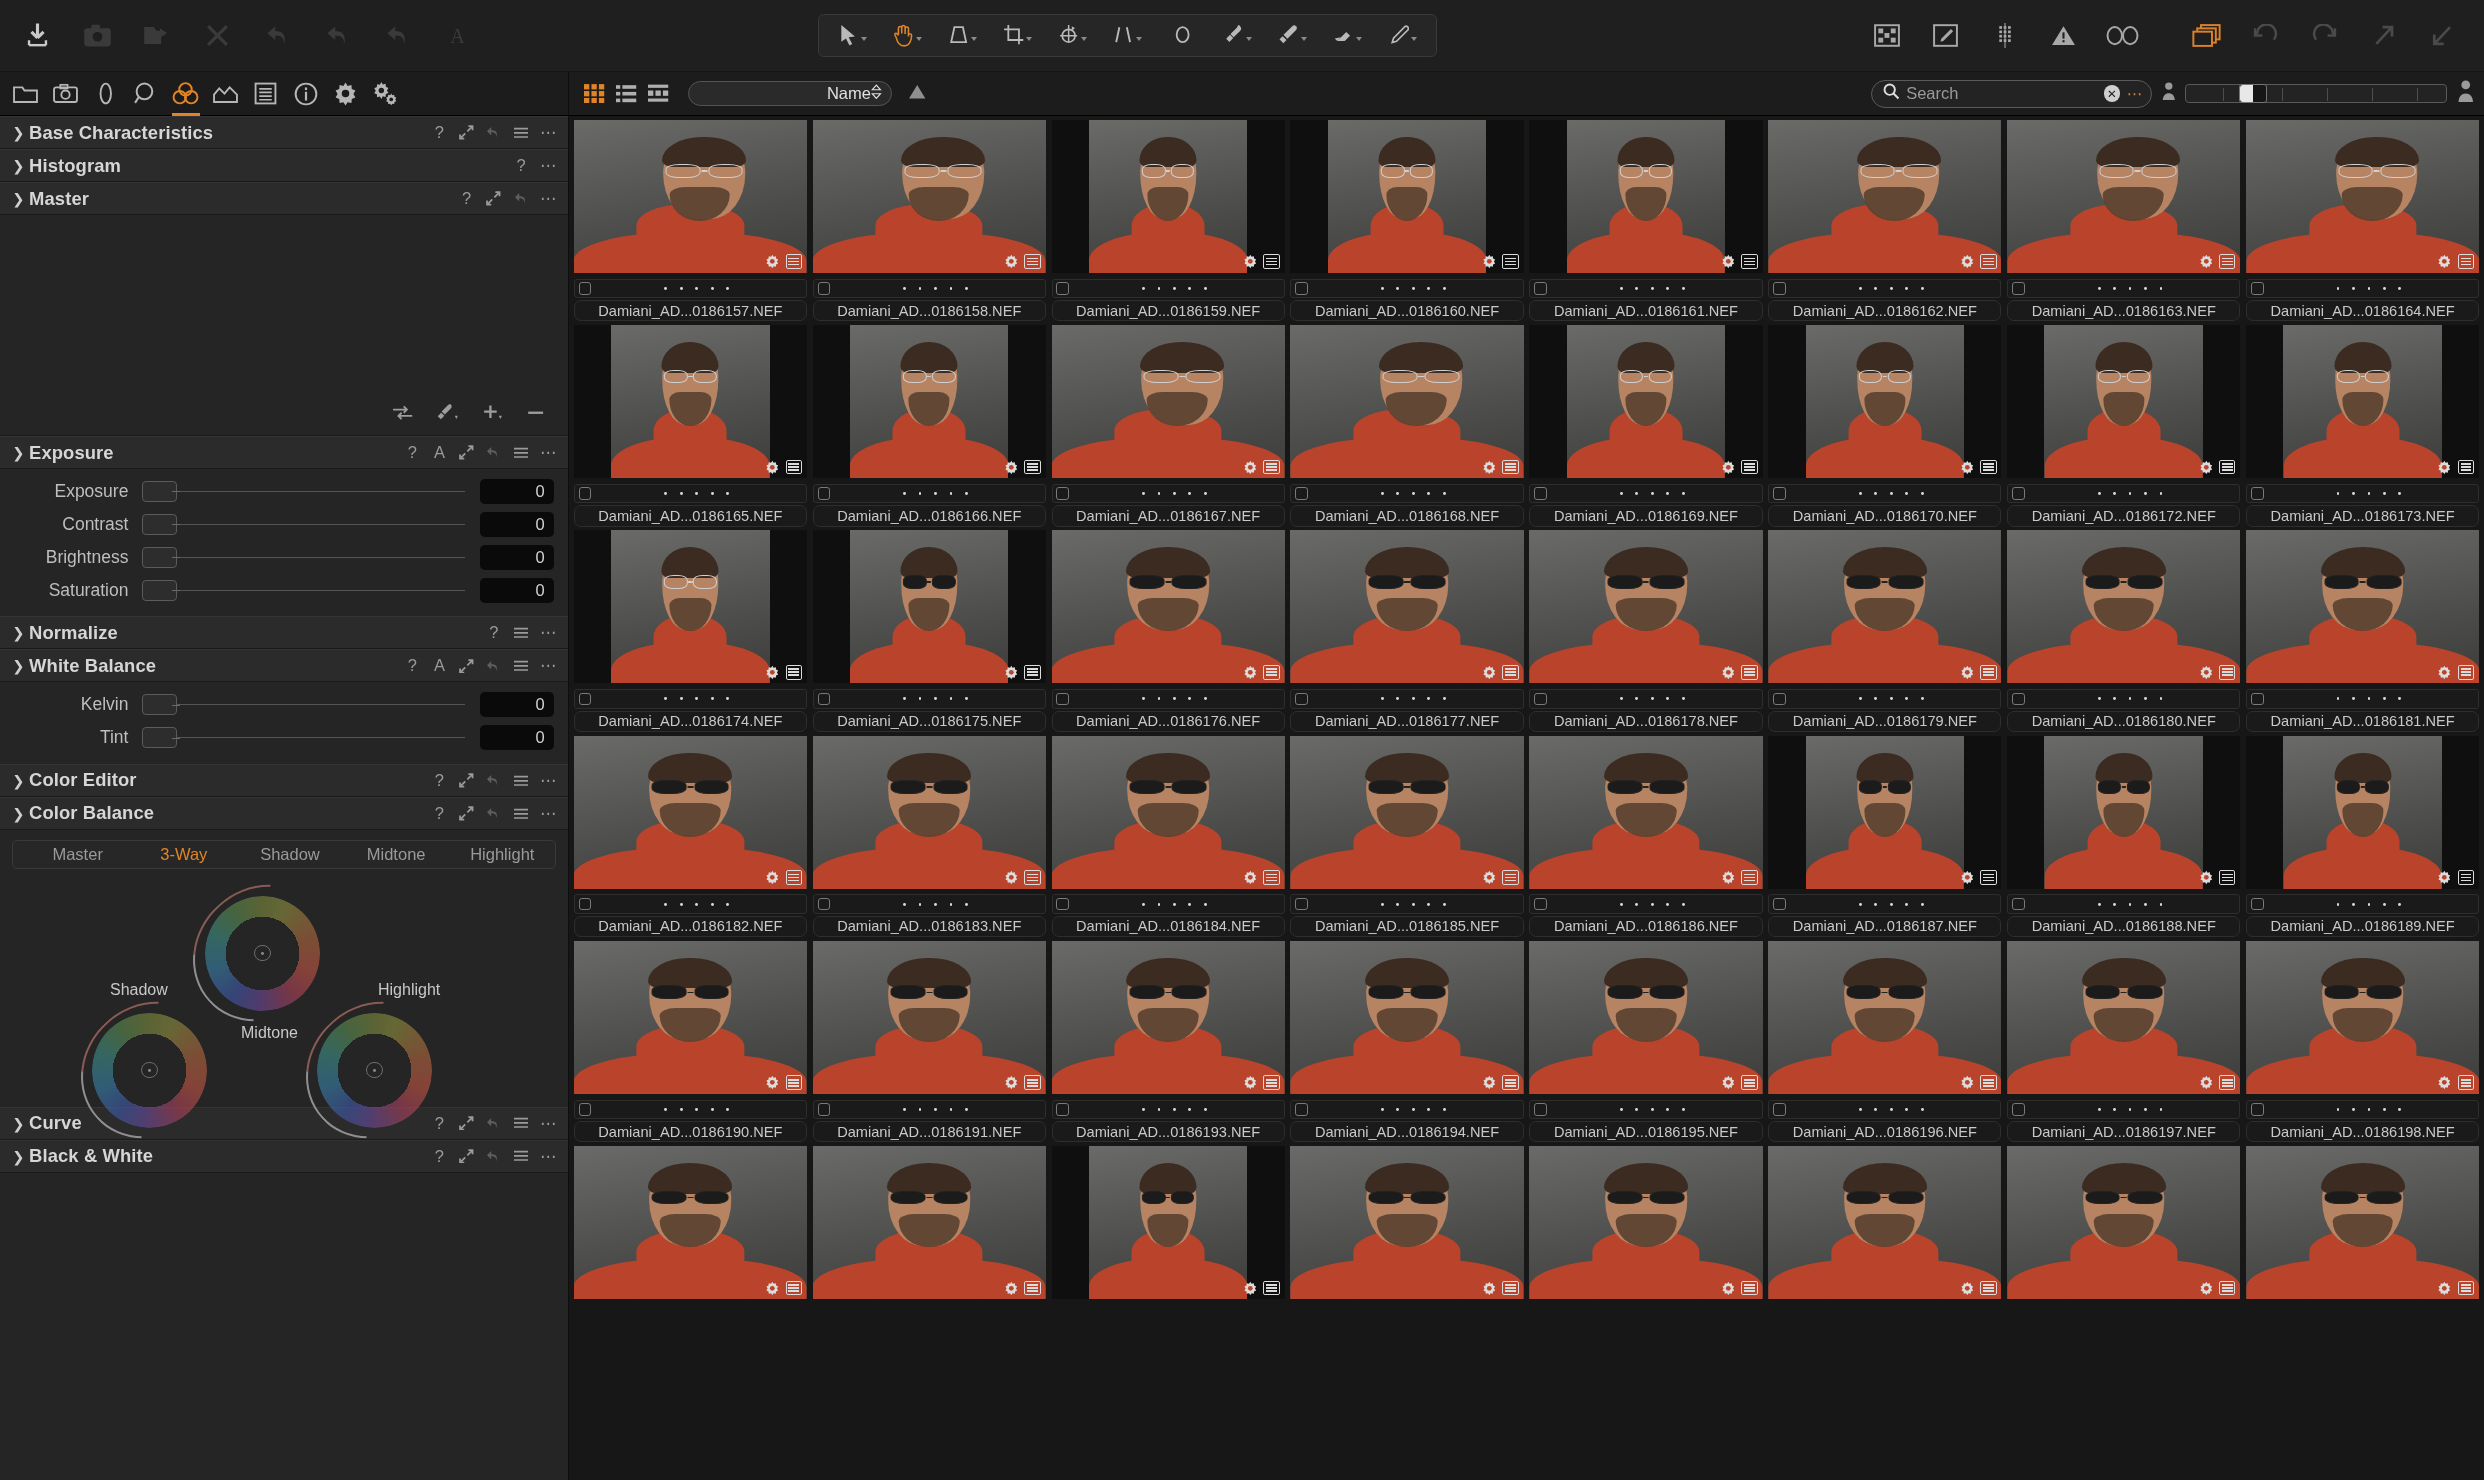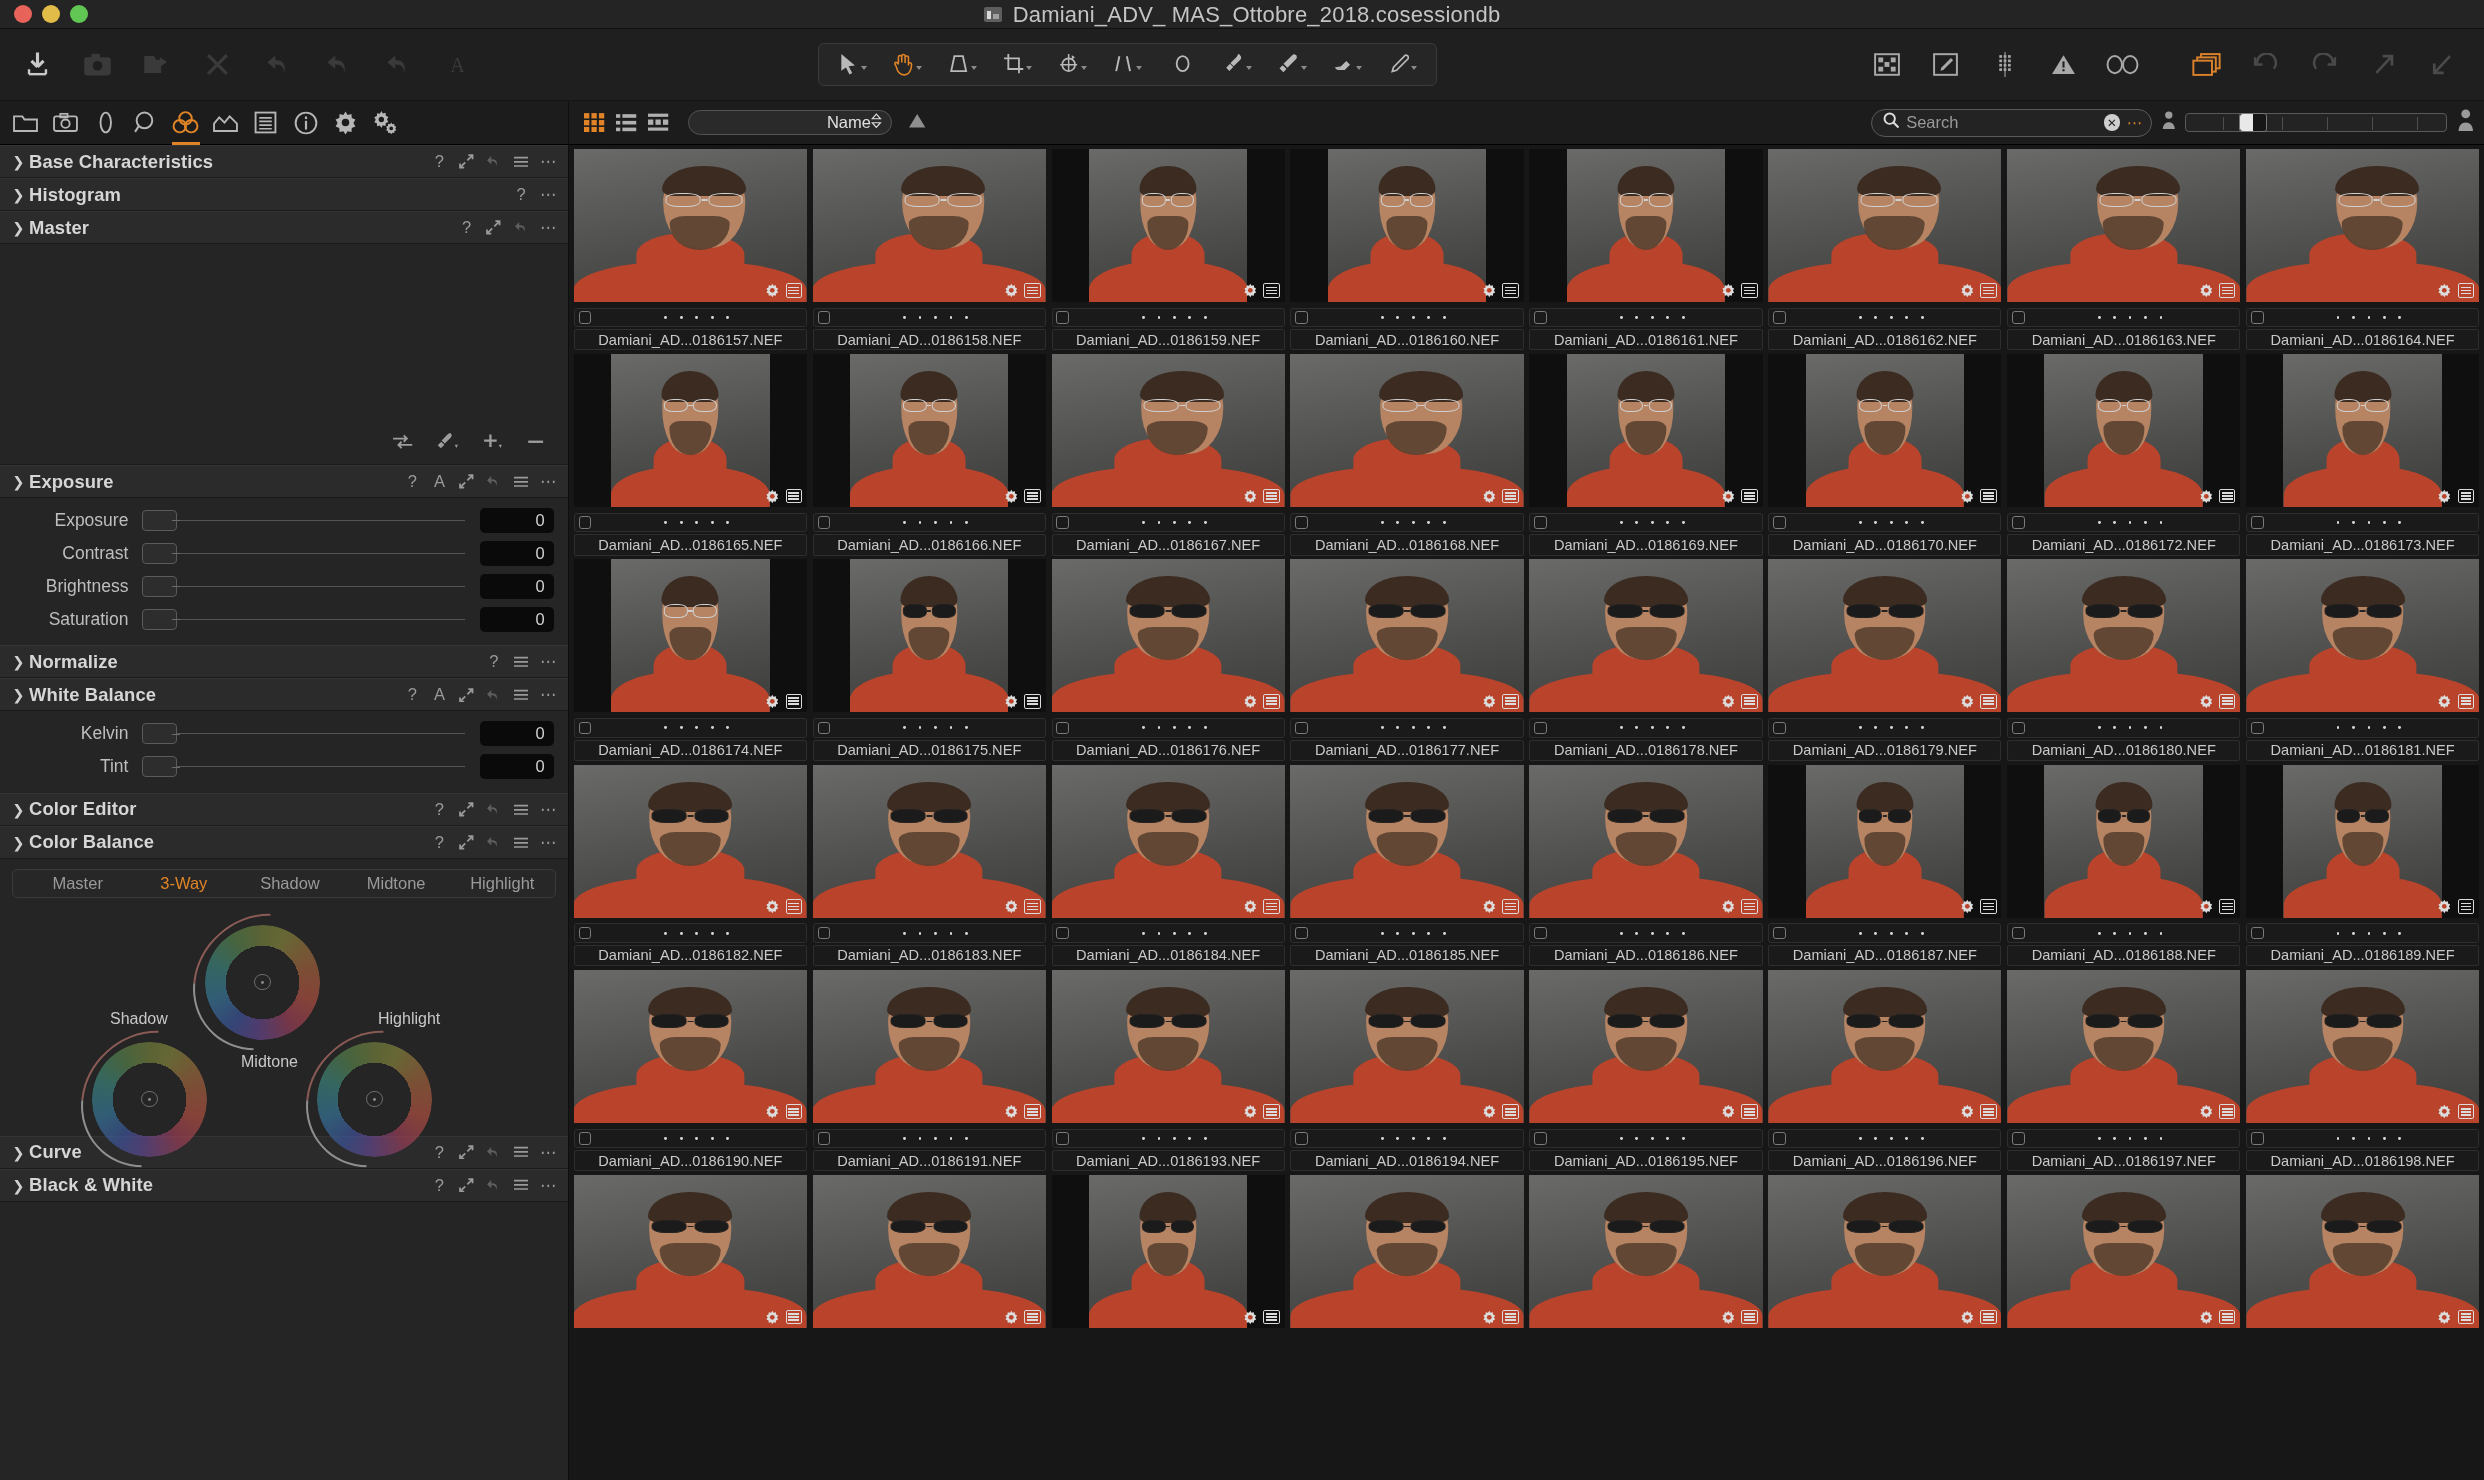--- a/index.html
+++ b/index.html
@@ -191,21 +191,21 @@
                 flex-direction:column; justify-content:center; gap:1.5px; padding:0 1.9px; }
   .badge-list i{ display:block;height:1.5px;background:#dcdcdc; }
   .ratingrow{
     height:19.4px; background:#1a1a1a; border:1px solid #2e2e2e; border-radius:2.9px; margin-top:5.8px;
     display:flex; align-items:center; padding:0 3.9px;
   }
   .rchk{ width:12.6px; height:12.6px; border:1px solid #7a7a7a; border-radius:2.9px; }
   .stars{ flex:1; display:flex; justify-content:center; gap:12.6px; }
   .stars i{ width:2.9px;height:2.9px;background:#d8d8d8;border-radius:50%; display:block;}
   .fname{
-    height:21.3px; background:#1a1a1a; border:1px solid #2e2e2e; border-radius:2px; margin-top:1.9px;
+    height:21.3px; background:#1a1a1a; border:1px solid #2e2e2e; border-radius:7px; margin-top:1.9px;
     display:flex; align-items:center; justify-content:center; font-size:14.6px; color:#c9c9c9;
     overflow:hidden; white-space:nowrap;
   }
   
   .bg{ position:absolute; inset:0; background:linear-gradient(170deg,#6a6a68 0%,#4d4d4c 60%,#3c3c3b 100%); }
   .neck{ position:absolute; left:50%; bottom:0; width:46%; height:45%; transform:translateX(-50%);
          background:#b9442b; border-radius:46% 46% 0 0 / 32% 32% 0 0; }
   .shoulder{ position:absolute; left:50%; bottom:0; width:100%; height:27%; transform:translateX(-50%);
          background:#b9442b; border-radius:46% 46% 0 0 / 70% 70% 0 0; }
   .head{ position:absolute; left:50%; top:13%; width:35%; height:52%; transform:translateX(-50%);
@@ -219,31 +219,20 @@
   .glasses span{ width:45%; height:100%; border:1.6px solid #cfcfcf; border-radius:40%; }
   .glasses.sun span{ background:#1b1b1b; border-color:#222; }
   .glasses:before{ content:""; position:absolute; left:46%; top:45%; width:8%; height:1.6px; background:#cfcfcf;}
   .glasses.sun:before{ background:#222; }
 </style>
 </head>
 <body>
 
 <div class="app">
 
-  <div class="titlebar">
-    <div class="traffic">
-      <div class="tl red"></div>
-      <div class="tl yellow"></div>
-      <div class="tl green"></div>
-    </div>
-    <div class="title-center">
-      <div class="title-doc-icon"></div>
-      <div class="title-text">Damiani_ADV_ MAS_Ottobre_2018.cosessiondb</div>
-    </div>
-  </div>
 
   <div class="maintoolbar">
     <div class="tb-left">
       <div class="tb-btn bright">
         <svg width="29" height="29" viewBox="0 0 24 24">
             <path d="M12 2v11M12 14l-5-5M12 14l5-5" stroke="currentColor" stroke-width="2.6" fill="none"></path>
             <path d="M5 19h14v2H5z" fill="currentColor"></path>
             <path d="M5 16v4M19 16v4" stroke="currentColor" stroke-width="2"></path>
           </svg>
       </div>

